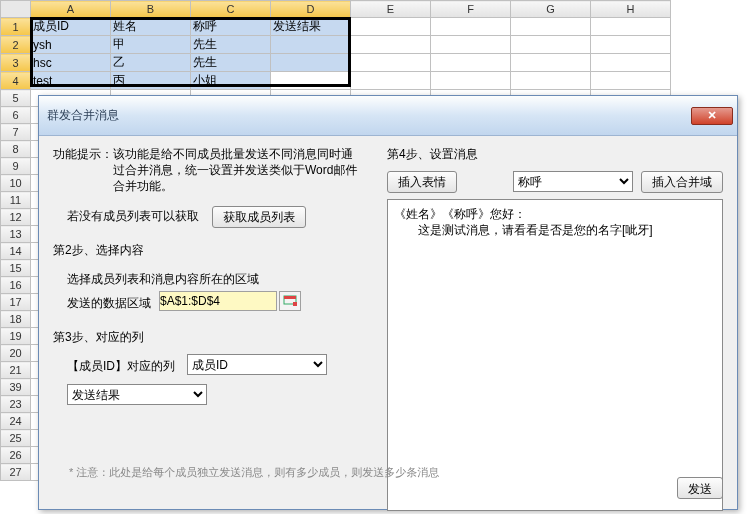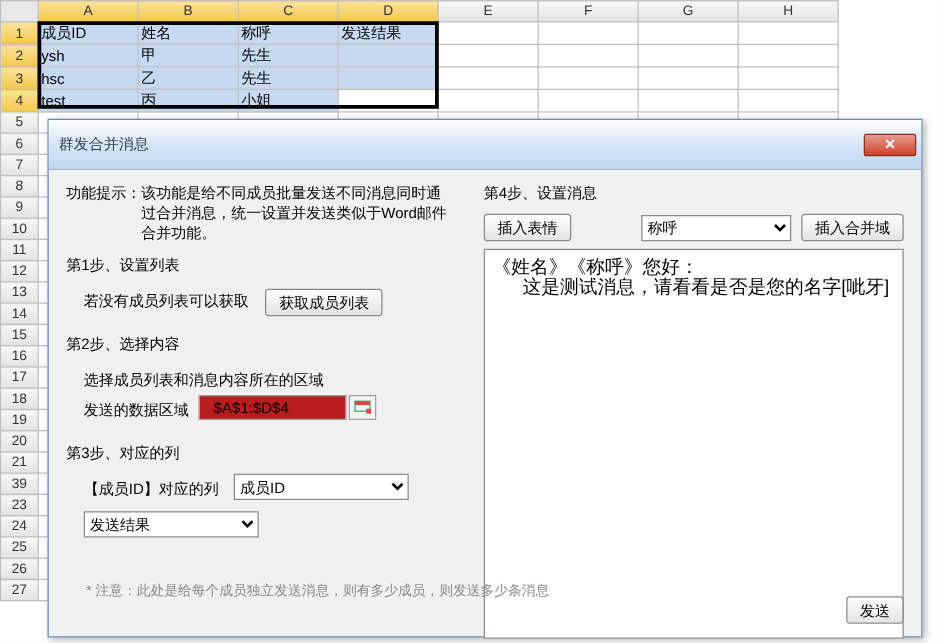--- a/index.html
+++ b/index.html
@@ -30,29 +30,29 @@
 .hinttext { display: inline-block; width: 248px; }
 
 .step { margin-bottom: 14px; }
 .stephdr { margin-bottom: 8px; }
 .stepbody { padding-left: 14px; line-height: 24px; }
 
 .btn { display: inline-block; background: linear-gradient(#fdfdfd, #e4e4e4); border: 1px solid #8a8a8a; border-radius: 3px; padding: 2px 10px; font-size: 12px; cursor: pointer; height: 22px; line-height: 16px; vertical-align: middle; }
 
 .row { margin-bottom: 6px; display: flex; align-items: flex-start; }
 .lbl { display: inline-block; }
-input.txt { border: 1px solid #a0a0a0; height: 20px; padding: 0 11px; font-size: 12px; background: #b91c1c; }
+input.txt { border: 1px solid #a0a0a0; height: 20px; padding: 0 0; font-size: 12px; background: #fef9c3; }
 .rangeinput { width: 118px; }
 .rangebtn { width: 22px; height: 20px; border: 1px solid #a0a0a0; background: #f4f4f4; margin-left: 2px; display: inline-flex; align-items: center; justify-content: center; cursor: pointer; }
 .rangebtn svg { width: 14px; height: 12px; }
 
 select { border: 1px solid #888; height: 21px; font-size: 12px; background: #fff; width: 140px; }
 
-.righttop { display: flex; align-items: center; gap: 8px; margin-bottom: 6px; }
-.msgarea { flex: 1; border: 1px solid #8a8a8a; background: #fff; padding: 6px; font-size: 15px; line-height: 16px; overflow: auto; }
+.righttop { display: flex; gap: 8px; margin-bottom: 6px; }
+.msgarea { flex: 1; border: 1px solid #8a8a8a; background: #fff; padding: 6px; font-size: 12px; line-height: 16px; overflow: auto; }
 .msgindent { padding-left: 24px; }
 
 .footer { position: absolute; bottom: 10px; left: 30px; right: 14px; display: flex; align-items: center; }
 .note { color: #888; font-size: 11px; flex: 1; }
 .sendbtn { padding: 3px 10px; margin-top: 32px; }
 
 </style>
 </head>
 <body>
 
@@ -378,21 +378,20 @@
       <span>✕</span>
     </div>
   </div>
   <div class="dlgbody">
     <div class="leftcol">
       <div class="hint">
         <span class="hintlabel">功能提示：</span><span class="hinttext">该功能是给不同成员批量发送不同消息同时通过合并消息，统一设置并发送类似于Word邮件合并功能。</span>
       </div>
 
       <div class="step">
-        <div class="stephdr">第1步、设置列表</div>
         <div class="stepbody">
           <span class="lbl">若没有成员列表可以获取</span>
           &nbsp;&nbsp;
           <button class="btn">获取成员列表</button>
         </div>
       </div>
 
       <div class="step">
         <div class="stephdr">第2步、选择内容</div>
         <div class="stepbody">

